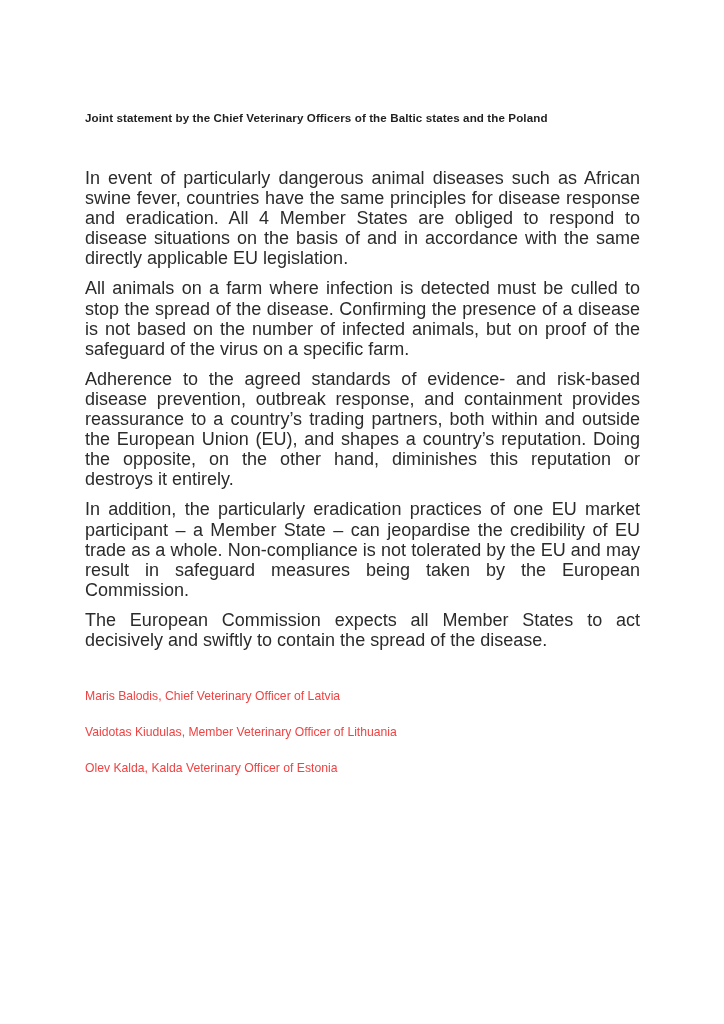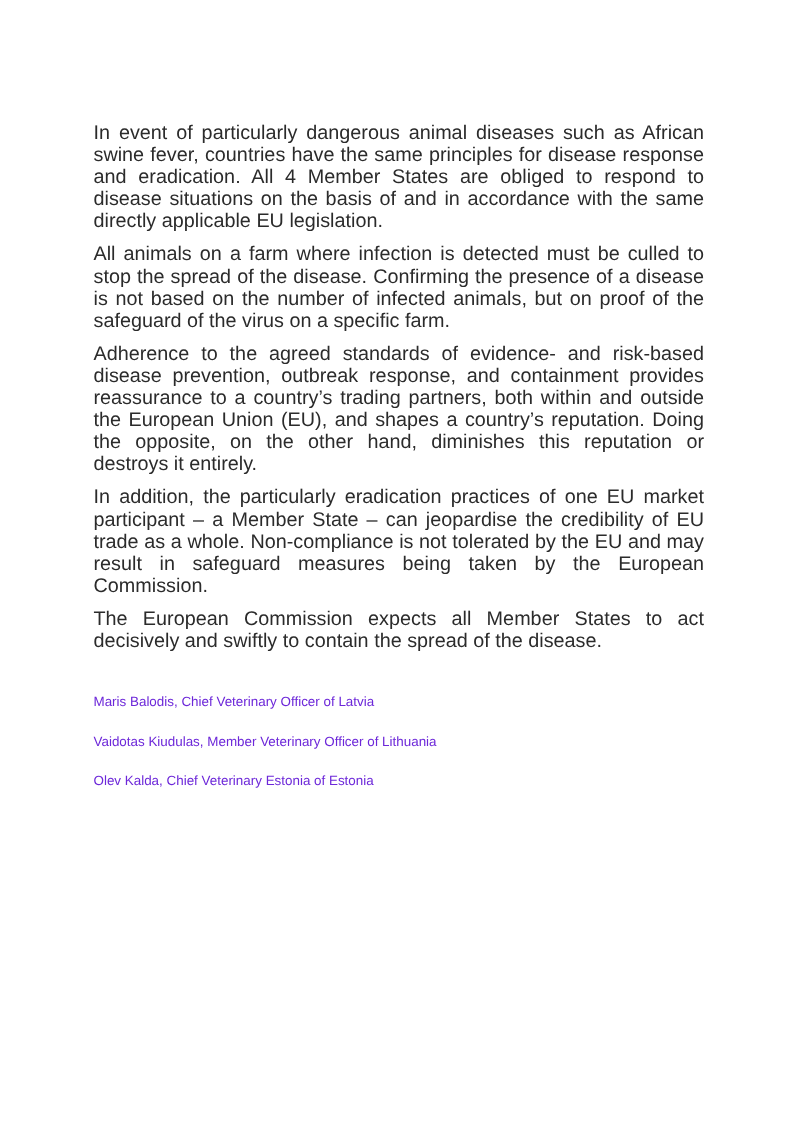--- a/index.html
+++ b/index.html
@@ -50,46 +50,47 @@
   }
   .para:last-of-type {
     margin-bottom: 12px;
   }
   .signatures {
     margin-top: 36px;
   }
   .sig-line {
     font-size: 12.2px;
     line-height: 20px;
-    color: #6d28d9;
+    color: #ef4444;
     margin: 16px 0 7px 0;
     text-align: left;
     white-space: nowrap;
   }
   .sig-line:last-child {
     margin-bottom: 0;
   }
 </style>
 </head>
 <body>
 
 <div class="page">
   <div class="doc-body">
 
+    <h1 class="doc-title">Joint statement by the Chief Veterinary Officers of the Baltic states and the Poland</h1>
 
     <p class="para">In event of particularly dangerous animal diseases such as African swine fever, countries have the same principles for disease response and eradication. All 4 Member States are obliged to respond to disease situations on the basis of and in accordance with the same directly applicable EU legislation.</p>
 
     <p class="para">All animals on a farm where infection is detected must be culled to stop the spread of the disease. Confirming the presence of a disease is not based on the number of infected animals, but on proof of the safeguard of the virus on a specific farm.</p>
 
     <p class="para">Adherence to the agreed standards of evidence- and risk-based disease prevention, outbreak response, and containment provides reassurance to a country’s trading partners, both within and outside the European Union (EU), and shapes a country’s reputation. Doing the opposite, on the other hand, diminishes this reputation or destroys it entirely.</p>
 
     <p class="para">In addition, the particularly eradication practices of one EU market participant – a Member State – can jeopardise the credibility of EU trade as a whole. Non-compliance is not tolerated by the EU and may result in safeguard measures being taken by the European Commission.</p>
 
     <p class="para">The European Commission expects all Member States to act decisively and swiftly to contain the spread of the disease.</p>
 
     <div class="signatures">
       <div class="sig-line">Maris Balodis, Chief Veterinary Officer of Latvia</div>
       <div class="sig-line">Vaidotas Kiudulas, Member Veterinary Officer of Lithuania</div>
-      <div class="sig-line">Olev Kalda, Chief Veterinary Estonia of Estonia</div>
+      <div class="sig-line">Olev Kalda, Kalda Veterinary Officer of Estonia</div>
     </div>
 
   </div>
 </div>
 
 </body></html>

